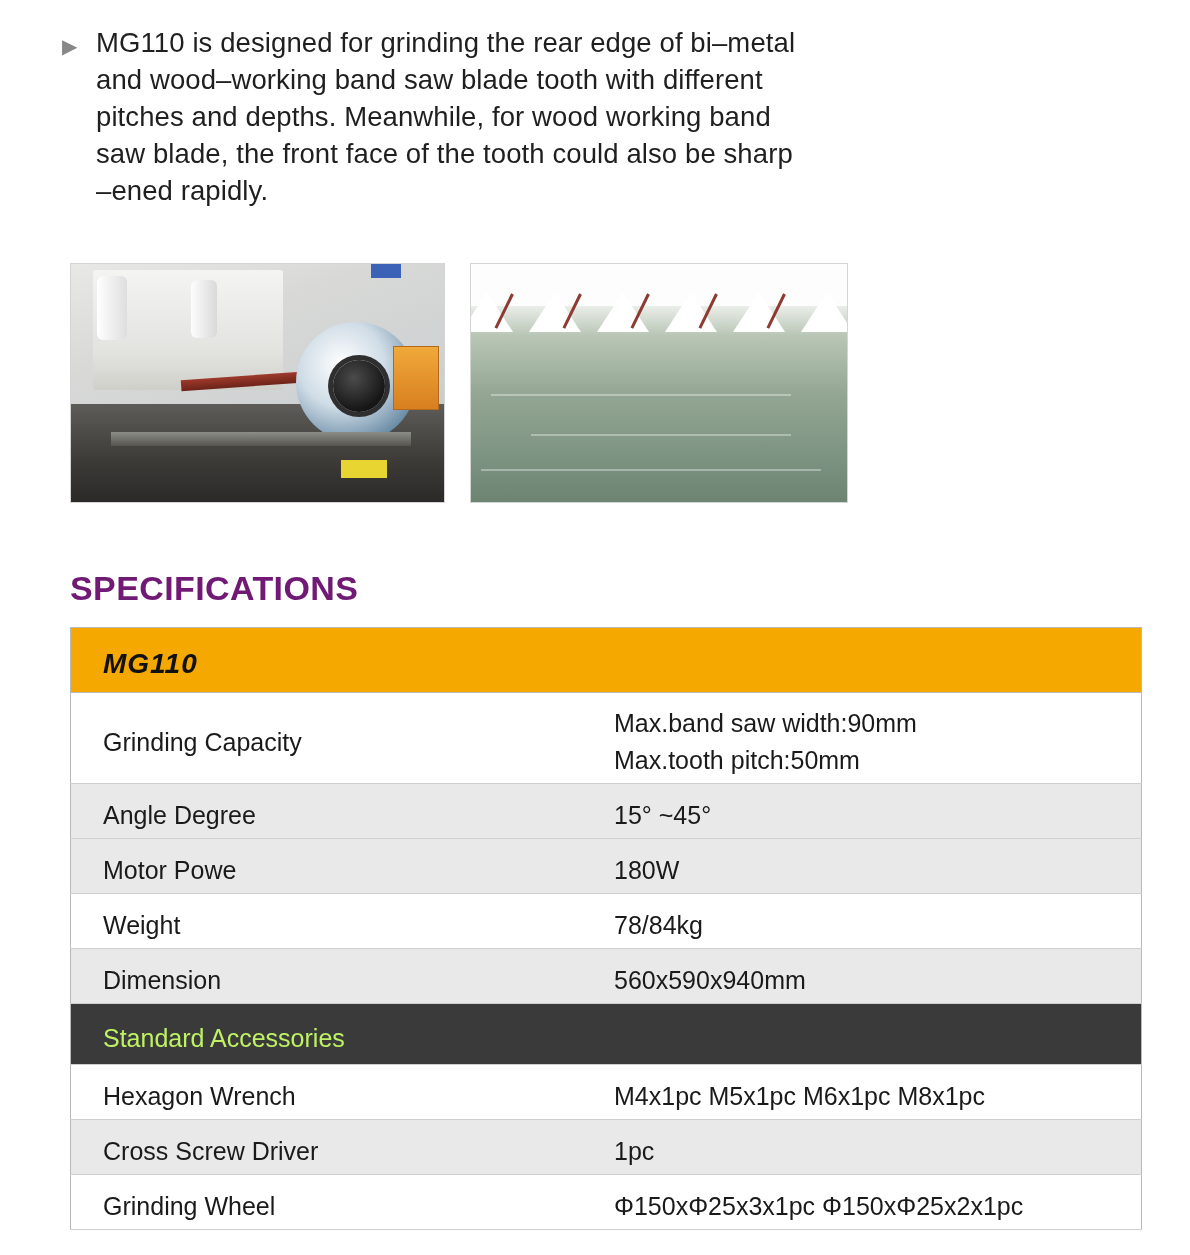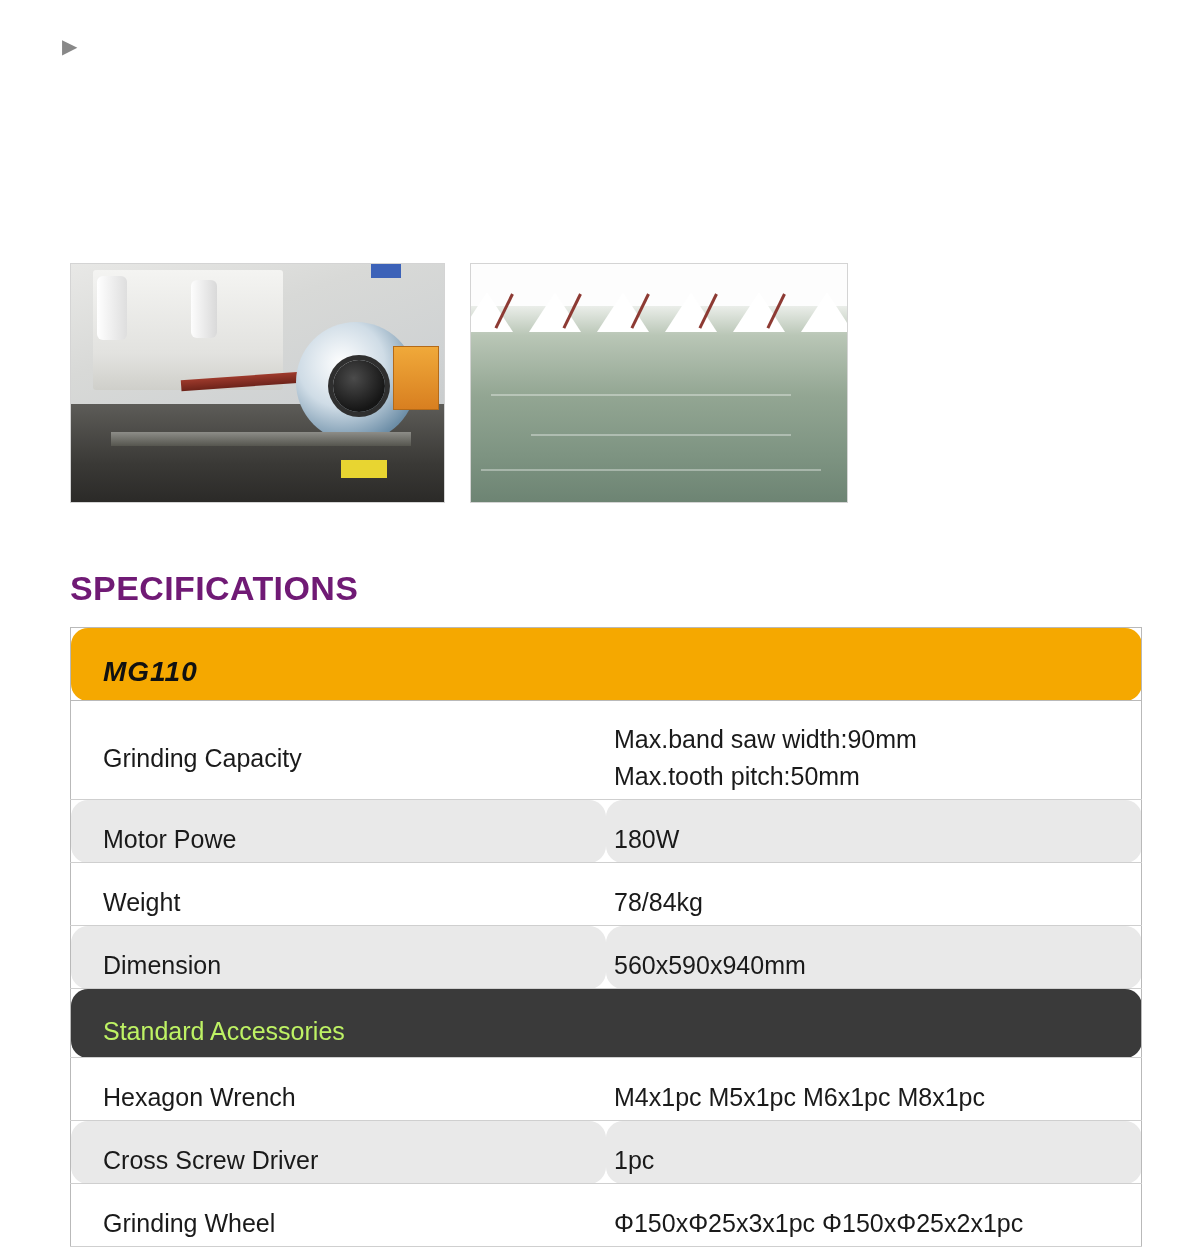--- a/index.html
+++ b/index.html
@@ -175,26 +175,25 @@
     position: absolute;
     left: 70px;
     top: 627px;
     width: 1072px;
     border-collapse: collapse;
     table-layout: fixed;
     border: 1px solid #b9b9b9;
   }
   .spec-table td {
     font-size: 25px;
-    padding: 20px 0 4px 32px;
+    padding: 12px 0 4px 32px;
     color: #1a1a1a;
     border-bottom: 1px solid #cfcfcf;
     height: 38px;
     vertical-align: middle;
-    border-radius: 17px;
   }
   .spec-table tr.row-odd td { background: #ffffff; }
   .spec-table tr.row-even td { background: #e9e9e9; }
 
   .model-row td {
     background: #f5a800 !important;
     font-size: 28px;
     font-weight: bold;
     font-style: italic;
     letter-spacing: 1px;
@@ -209,20 +208,25 @@
   }
   .col-label { width: 430px; }
   .col-value { padding-left: 8px !important; }
   .two-line { line-height: 37px; white-space: pre-line; padding-top: 6px; padding-bottom: 6px; }
 </style>
 </head>
 <body>
 
 <div class="intro-block">
   <div class="bullet-arrow">▶</div>
+  <div class="intro-text">MG110 is designed for grinding the rear edge of bi–metal
+ and wood–working band saw blade tooth with different
+pitches and depths. Meanwhile, for wood working band
+saw blade, the front face of the tooth could also be sharp
+–ened rapidly.</div>
 </div>
 
 <div class="photo" id="photo-machine">
   <div class="m-dark-base"></div>
   <div class="m-white-body"></div>
   <div class="m-cyl1"></div>
   <div class="m-cyl2"></div>
   <div class="m-red-bar"></div>
   <div class="m-bluewheel"></div>
   <div class="m-hub"></div>
@@ -259,20 +263,24 @@
     <tr class="model-row">
       <td colspan="2">MG110</td>
     </tr>
 
     <tr class="row-odd">
       <td class="col-label">Grinding Capacity</td>
       <td class="col-value two-line">Max.band saw width:90mm
 Max.tooth pitch:50mm</td>
     </tr>
     <tr class="row-even">
+      <td class="col-label">Angle Degree</td>
+      <td class="col-value">15° ~45°</td>
+    </tr>
+    <tr class="row-even">
       <td class="col-label">Motor Powe</td>
       <td class="col-value">180W</td>
     </tr>
     <tr class="row-odd">
       <td class="col-label">Weight</td>
       <td class="col-value">78/84kg</td>
     </tr>
     <tr class="row-even">
       <td class="col-label">Dimension</td>
       <td class="col-value">560x590x940mm</td>

